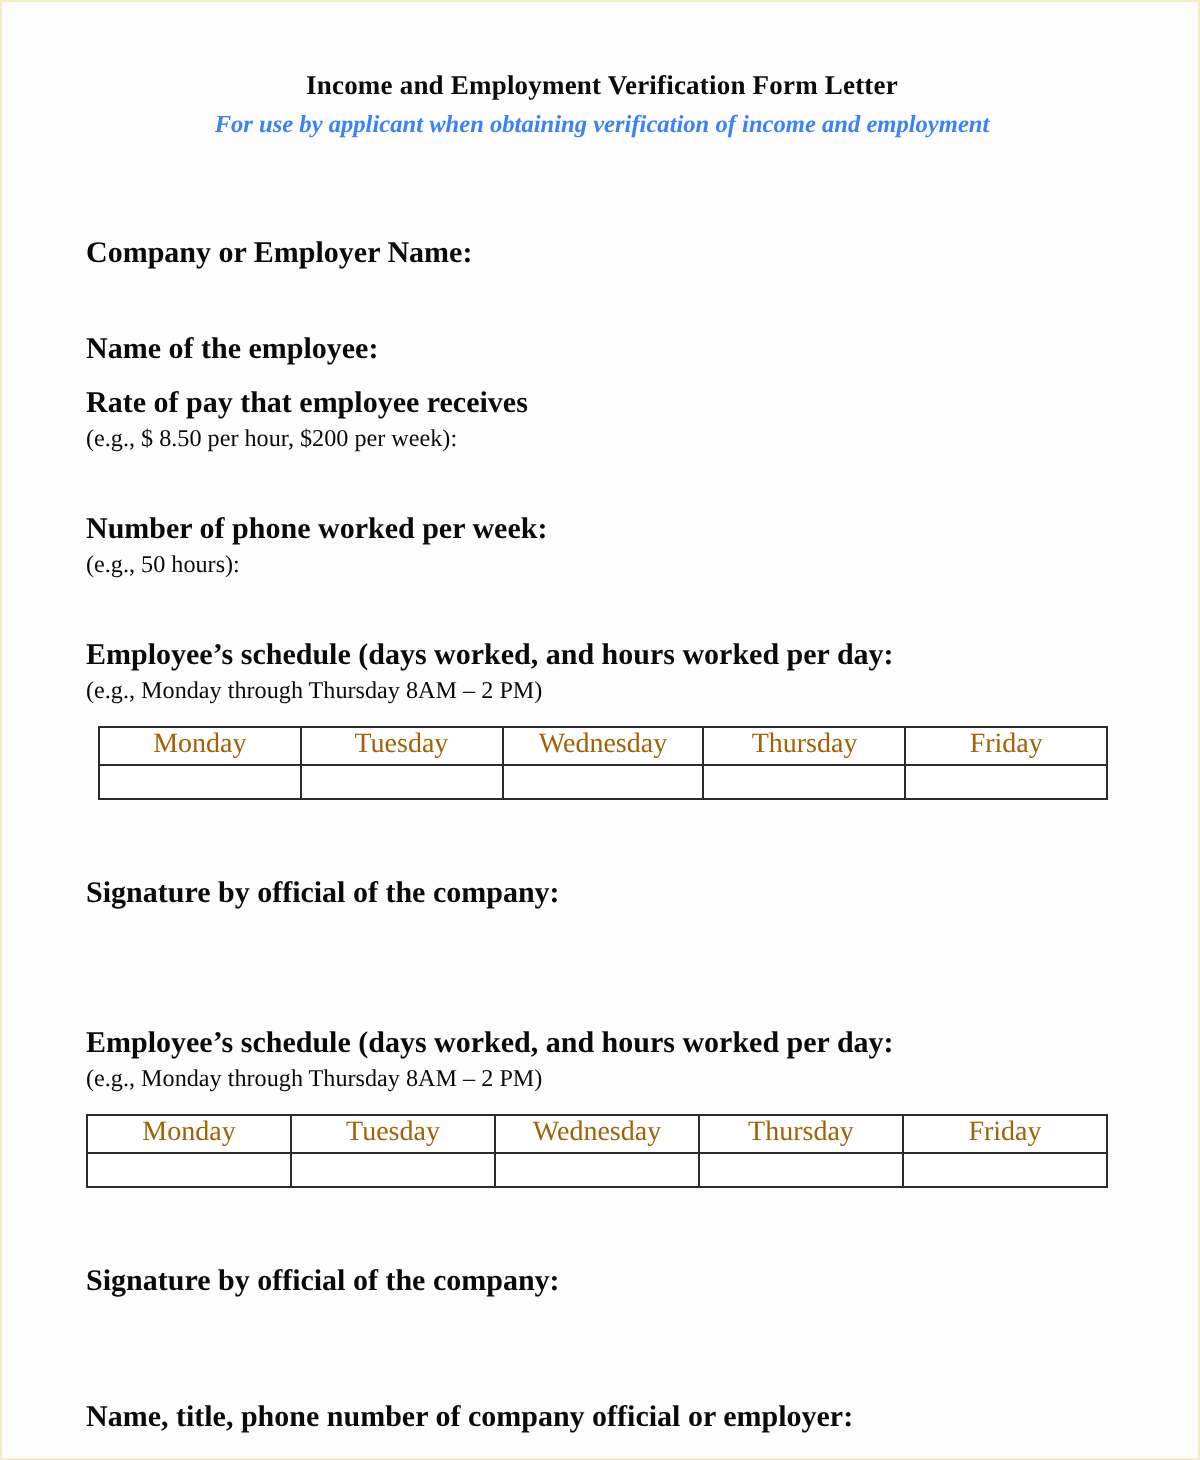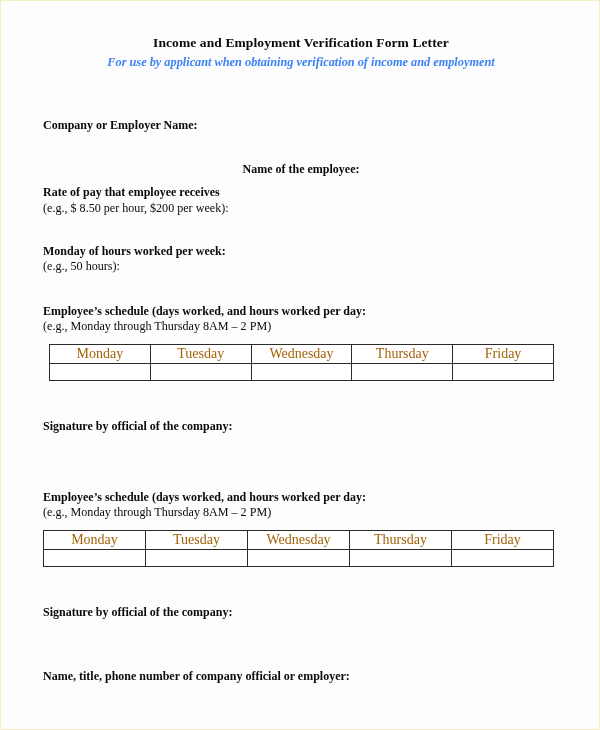--- a/index.html
+++ b/index.html
@@ -60,32 +60,32 @@
     margin: 3px 0 0 0;
     line-height: 1.3;
   }
 
   .field-block {
     color: #0a0a0a;
     line-height: 1.28;
   }
   .field-label {
     font-weight: bold;
-    font-size: 12px;
+    font-size: 15px;
     display: block;
   }
   .field-example {
     font-weight: normal;
     font-size: 12.1px;
     display: block;
   }
 
   
   .sp-company   { margin-top: 47px; }
-  .sp-empname   { margin-top: 29px; text-align: center; }
+  .sp-empname   { margin-top: 29px; }
   .sp-rate      { margin-top: 8px; }
   .sp-hours     { margin-top: 28px; }
   .sp-sched1    { margin-top: 29px; }
   .sp-sig1      { margin-top: 38px; }
   .sp-sched2    { margin-top: 56px; }
   .sp-sig2      { margin-top: 38px; }
   .sp-nametitle { margin-top: 49px; }
 
   
   table.schedule {
@@ -136,21 +136,21 @@
       <div class="field-block sp-empname">
         <span class="field-label">Name of the employee:</span>
       </div>
 
       <div class="field-block sp-rate">
         <span class="field-label">Rate of pay that employee receives</span>
         <span class="field-example">(e.g., $ 8.50 per hour, $200 per week):</span>
       </div>
 
       <div class="field-block sp-hours">
-        <span class="field-label">Monday of hours worked per week:</span>
+        <span class="field-label">Number of phone worked per week:</span>
         <span class="field-example">(e.g., 50 hours):</span>
       </div>
 
       <div class="field-block sp-sched1">
         <span class="field-label">Employee’s schedule (days worked, and hours worked per day:</span>
         <span class="field-example">(e.g., Monday through Thursday 8AM – 2 PM)</span>
       </div>
 
       <table class="schedule" id="schedule-table-1">
         <tbody>

